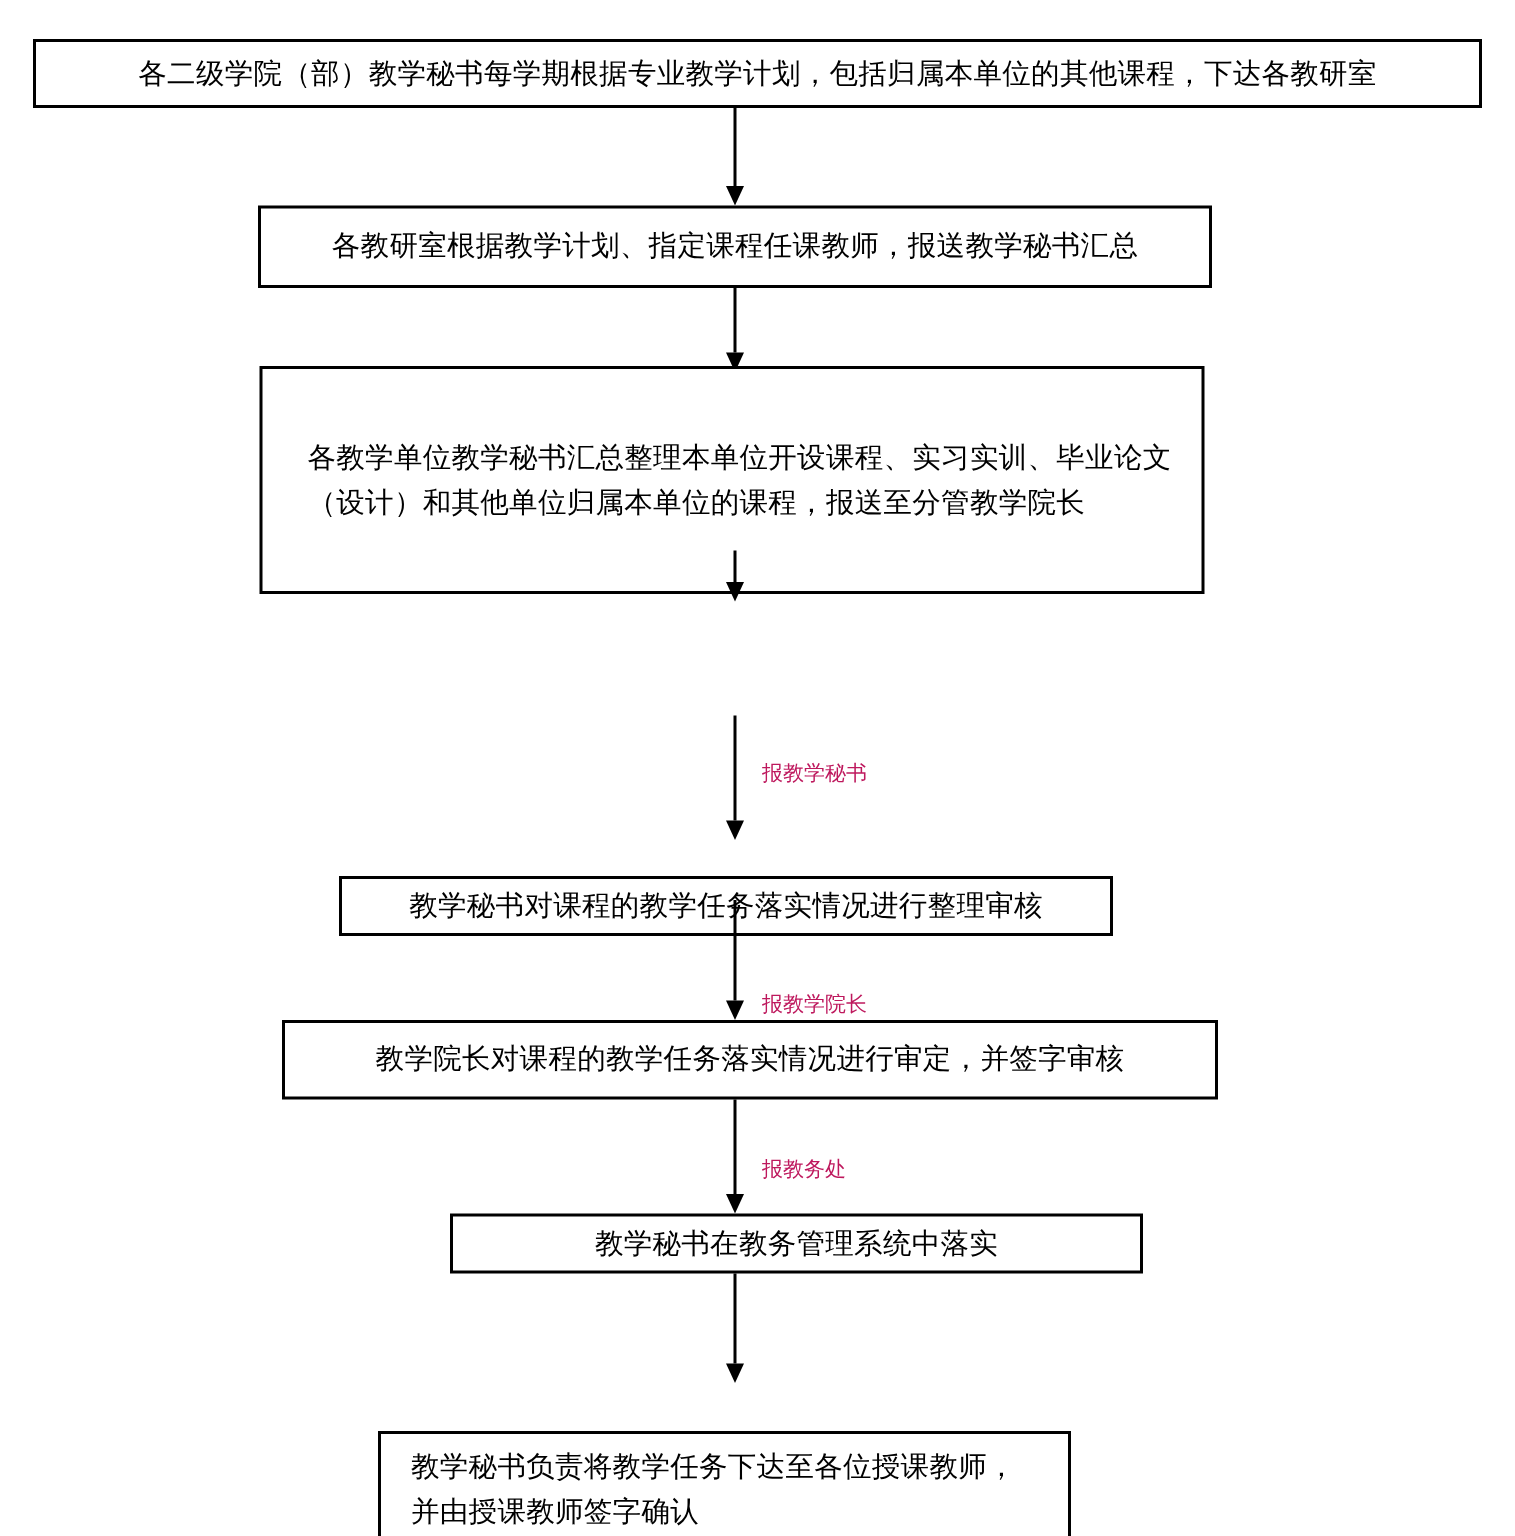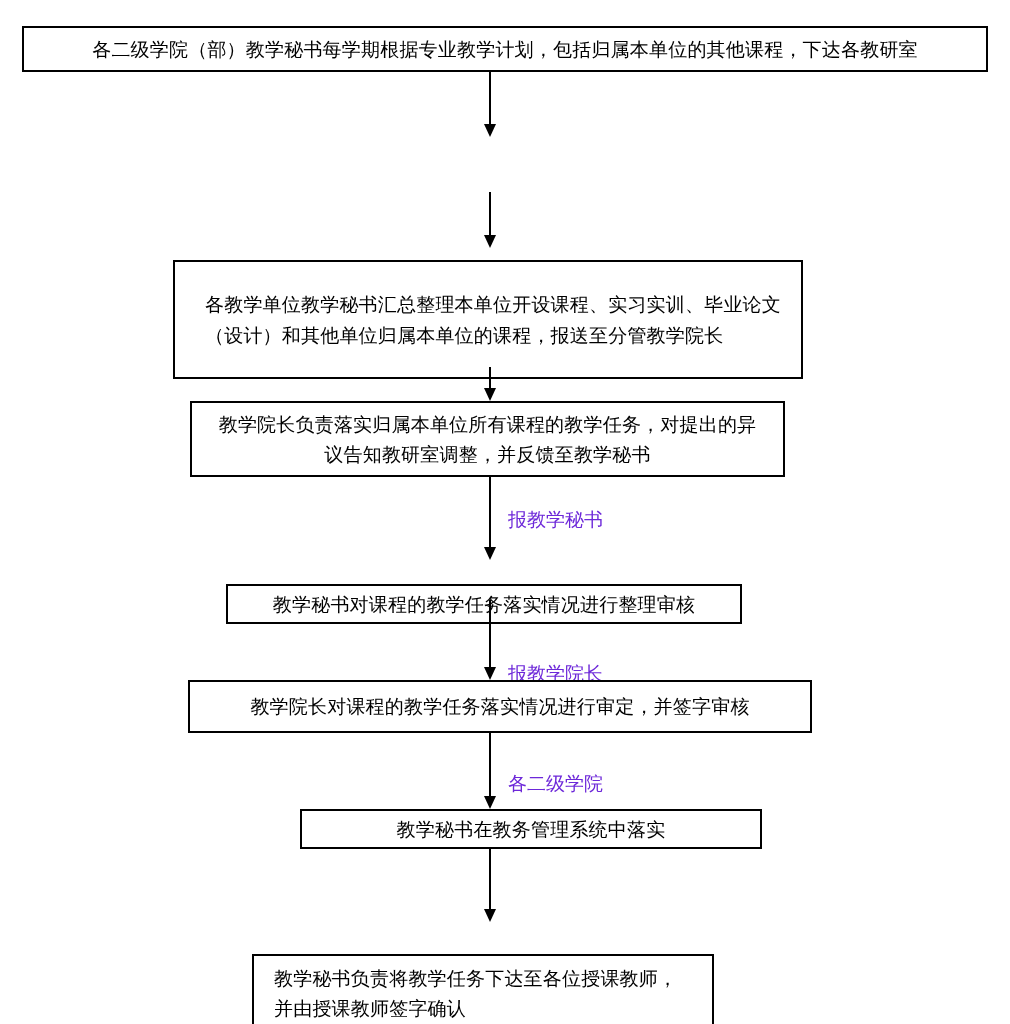--- a/index.html
+++ b/index.html
@@ -58,59 +58,59 @@
     position: absolute;
     left: -5px;
     width: 0;
     height: 0;
     border-left: 6px solid transparent;
     border-right: 6px solid transparent;
     border-top: 13px solid #000000;
   }
   .edge-label {
     position: absolute;
-    color: #6d28d9;
+    color: #be185d;
     font-family: "DejaVu Serif", "Liberation Serif", serif;
-    font-size: 19px;
+    font-size: 14px;
     line-height: 1.2;
     white-space: nowrap;
   }
 </style>
 </head>
 <body>
 
 <div id="canvas">
 
   <div class="node align-center" style="left:22px; top:26px; width:966px; height:46px;">
     <span class="node-text">各二级学院（部）教学秘书每学期根据专业教学计划，包括归属本单位的其他课程，下达各教研室</span>
   </div>
 
   <div class="connector" style="left:489px; top:72px; width:12px; height:65px;">
     <div class="stem" style="height:52px;"></div>
     <div class="head" style="top:52px;"></div>
   </div>
 
+  <div class="node align-center" style="left:172px; top:137px; width:636px; height:55px;">
+    <span class="node-text">各教研室根据教学计划、指定课程任课教师，报送教学秘书汇总</span>
+  </div>
 
   <div class="connector" style="left:489px; top:192px; width:12px; height:56px;">
     <div class="stem" style="height:43px;"></div>
     <div class="head" style="top:43px;"></div>
   </div>
 
-  <div class="node align-left" style="left:173px; top:260px; width:630px; height:119px; padding-left:30px; padding-right:12px;">
+  <div class="node align-left" style="left:173px; top:244px; width:630px; height:152px; padding-left:30px; padding-right:12px;">
     <span class="node-text">各教学单位教学秘书汇总整理本单位开设课程、实习实训、毕业论文（设计）和其他单位归属本单位的课程，报送至分管教学院长</span>
   </div>
 
   <div class="connector" style="left:489px; top:367px; width:12px; height:34px;">
     <div class="stem" style="height:21px;"></div>
     <div class="head" style="top:21px;"></div>
   </div>
 
-  <div class="node align-center" style="left:190px; top:401px; width:595px; height:76px; padding-left:18px; padding-right:18px;">
-    <span class="node-text">教学院长负责落实归属本单位所有课程的教学任务，对提出的异议告知教研室调整，并反馈至教学秘书</span>
-  </div>
 
   <div class="connector" style="left:489px; top:477px; width:12px; height:83px;">
     <div class="stem" style="height:70px;"></div>
     <div class="head" style="top:70px;"></div>
   </div>
   <div class="edge-label" style="left:508px; top:508px;">报教学秘书</div>
 
   <div class="node align-center" style="left:226px; top:560px; width:516px; height:40px;margin-top:24px;">
     <span class="node-text">教学秘书对课程的教学任务落实情况进行整理审核</span>
   </div>
@@ -122,21 +122,21 @@
   <div class="edge-label" style="left:508px; top:638px;margin-top:24px;">报教学院长</div>
 
   <div class="node align-center" style="left:188px; top:680px; width:624px; height:53px;">
     <span class="node-text">教学院长对课程的教学任务落实情况进行审定，并签字审核</span>
   </div>
 
   <div class="connector" style="left:489px; top:733px; width:12px; height:76px;">
     <div class="stem" style="height:63px;"></div>
     <div class="head" style="top:63px;"></div>
   </div>
-  <div class="edge-label" style="left:508px; top:772px;">各二级学院</div>
+  <div class="edge-label" style="left:508px; top:772px;">报教务处</div>
 
   <div class="node align-center" style="left:252px; top:809px; width:462px; height:40px;margin-left:48px;">
     <span class="node-text">教学秘书在教务管理系统中落实</span>
   </div>
 
   <div class="connector" style="left:489px; top:849px; width:12px; height:73px;">
     <div class="stem" style="height:60px;"></div>
     <div class="head" style="top:60px;"></div>
   </div>
 

